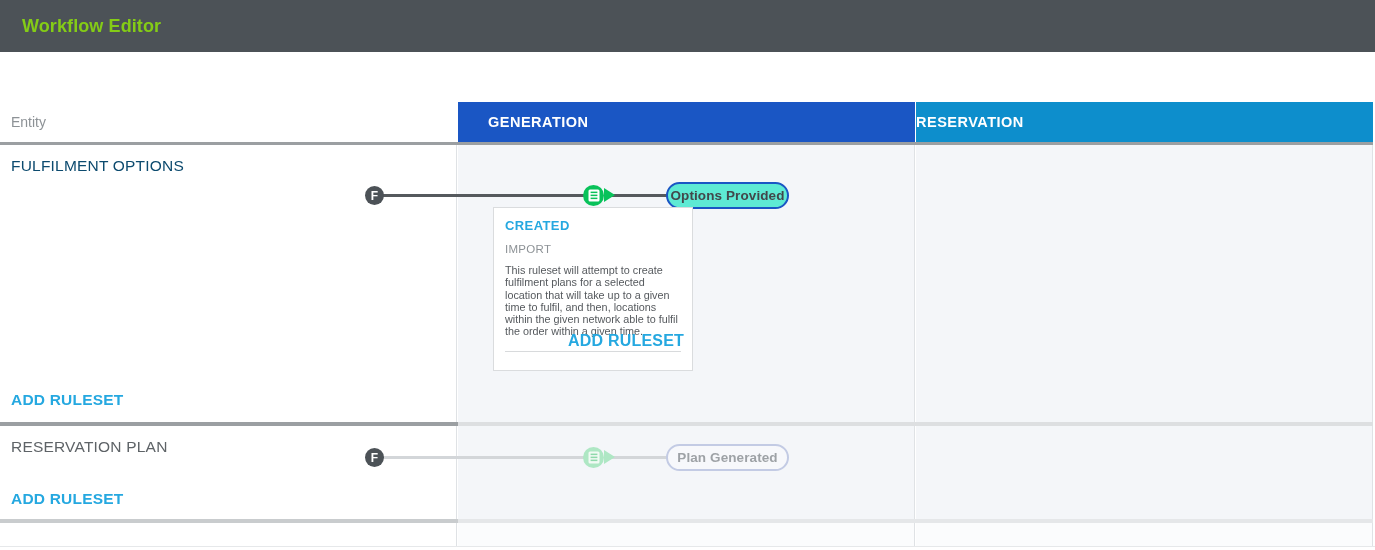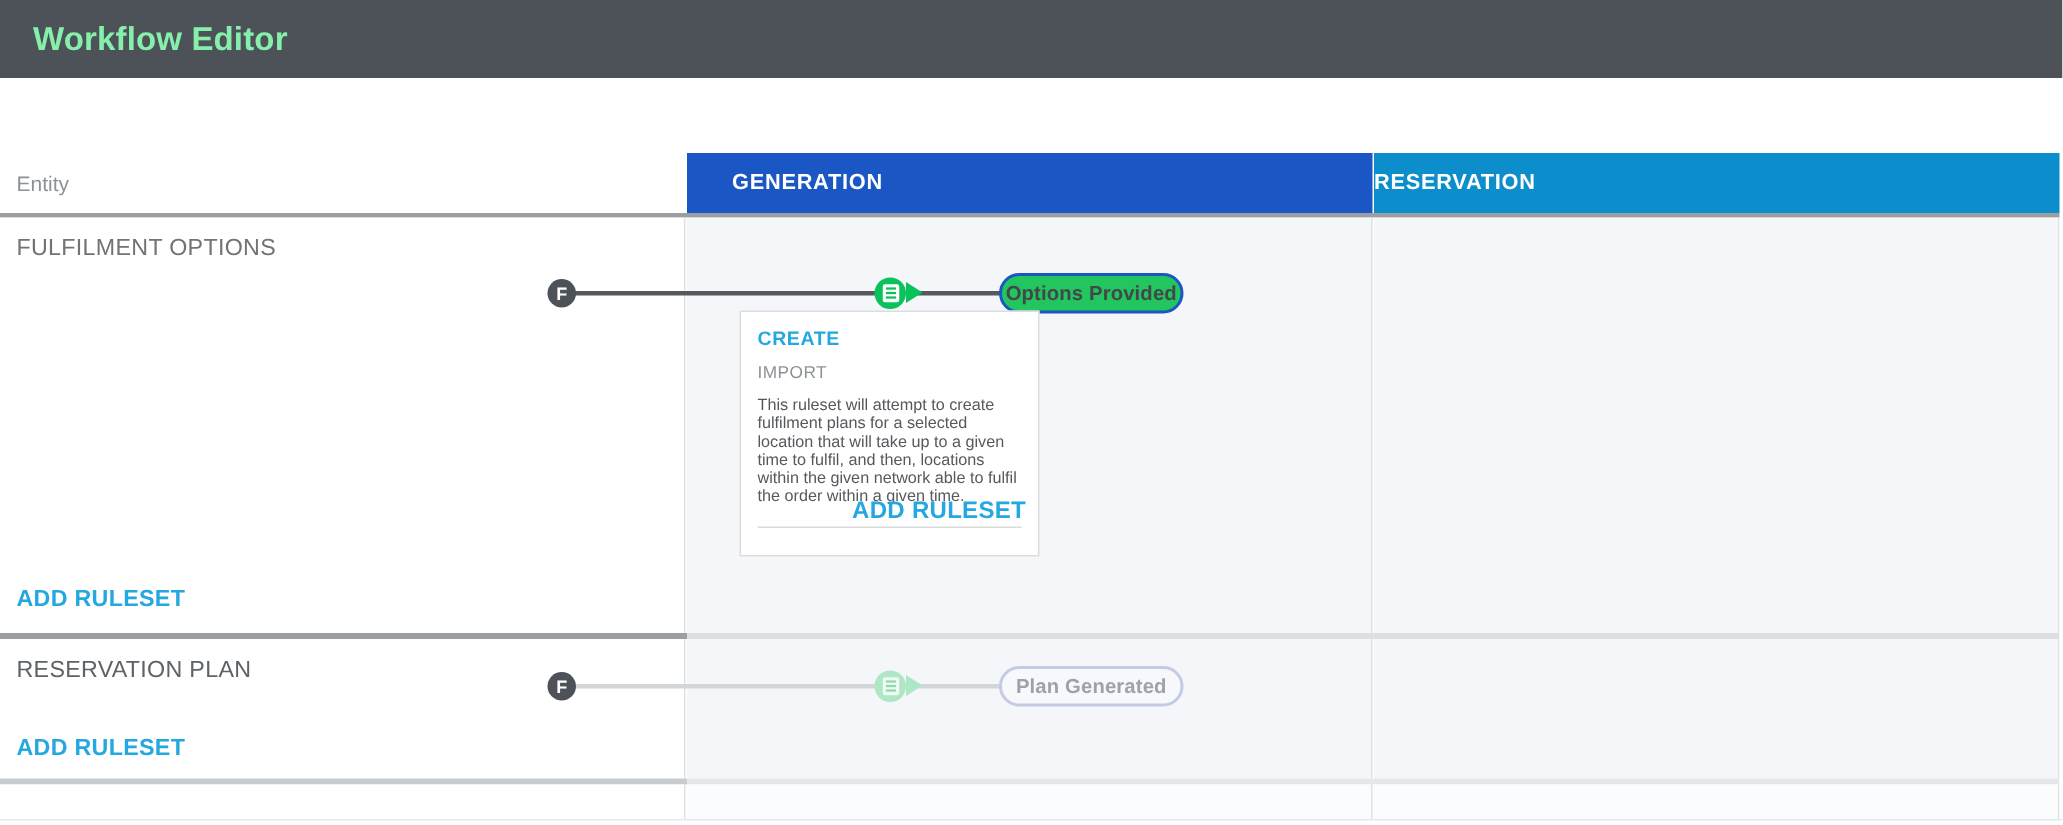--- a/index.html
+++ b/index.html
@@ -23,22 +23,22 @@
   .titlebar {
     position: absolute;
     left: 0; top: 0;
     width: 1375px; height: 52px;
     background: #4c5257;
     display: flex;
     align-items: center;
     padding-left: 22px;
   }
   .titlebar-text {
-    color: #86efac;
-    font-size: 22px;
+    color: #84cc16;
+    font-size: 18px;
     font-weight: bold;
     letter-spacing: 0.1px;
   }
 
   
   .toolbar {
     position: absolute;
     left: 0; top: 52px;
     width: 1375px; height: 50px;
     background: #ffffff;
@@ -147,21 +147,21 @@
   .cell-res {
     left: 916px; width: 457px;
     background: #f4f6f9;
     border-right: 1px solid #dfe2e5;
   }
 
   .entity-title {
     position: absolute;
     left: 11px; top: 12px;
     font-size: 15.5px;
-    color: #737373;
+    color: #0c4a6e;
     letter-spacing: 0.2px;
   }
   .row.r2 .entity-title { color: #5e6367; }
 
   .add-ruleset-link {
     position: absolute;
     left: 11px;
     color: #25a8e0;
     font-size: 15.5px;
     font-weight: bold;
@@ -238,21 +238,21 @@
     border-bottom: 7px solid transparent;
     border-left: 11px solid #09c25a;
   }
   .arrow.faded { border-left-color: #aee7c4; }
 
   .pill {
     position: absolute;
     height: 27px;
     border: 2px solid #1a56c4;
     border-radius: 14px;
-    background: #22c55e;
+    background: #5eead4;
     display: flex;
     align-items: center;
     justify-content: center;
     color: #42474b;
     font-size: 13.5px;
     font-weight: bold;
     letter-spacing: 0.1px;
     cursor: pointer;
   }
   .pill.faded {
@@ -375,21 +375,21 @@
           </div>
           <div class="arrow" style="left:604px; top:43px;"></div>
 
           <div class="pill" style="left:666px; top:37px; width:123px;">
             <span>Options Provided</span>
           </div>
 
           <div class="close-x" style="left:671px; top:60px;">✕</div>
 
           <div class="card">
-            <div class="card-title">CREATE</div>
+            <div class="card-title">CREATED</div>
             <div class="card-sub">IMPORT</div>
             <div class="card-desc">This ruleset will attempt to create fulfilment plans for a selected location that will take up to a given time to fulfil, and then, locations within the given network able to fulfil the order within a given time.</div>
             <div class="card-rule"></div>
             <div class="card-cta">ADD RULESET</div>
           </div>
         </div>
       </div>
 
       <div class="row-div">
         <div class="left"></div>

